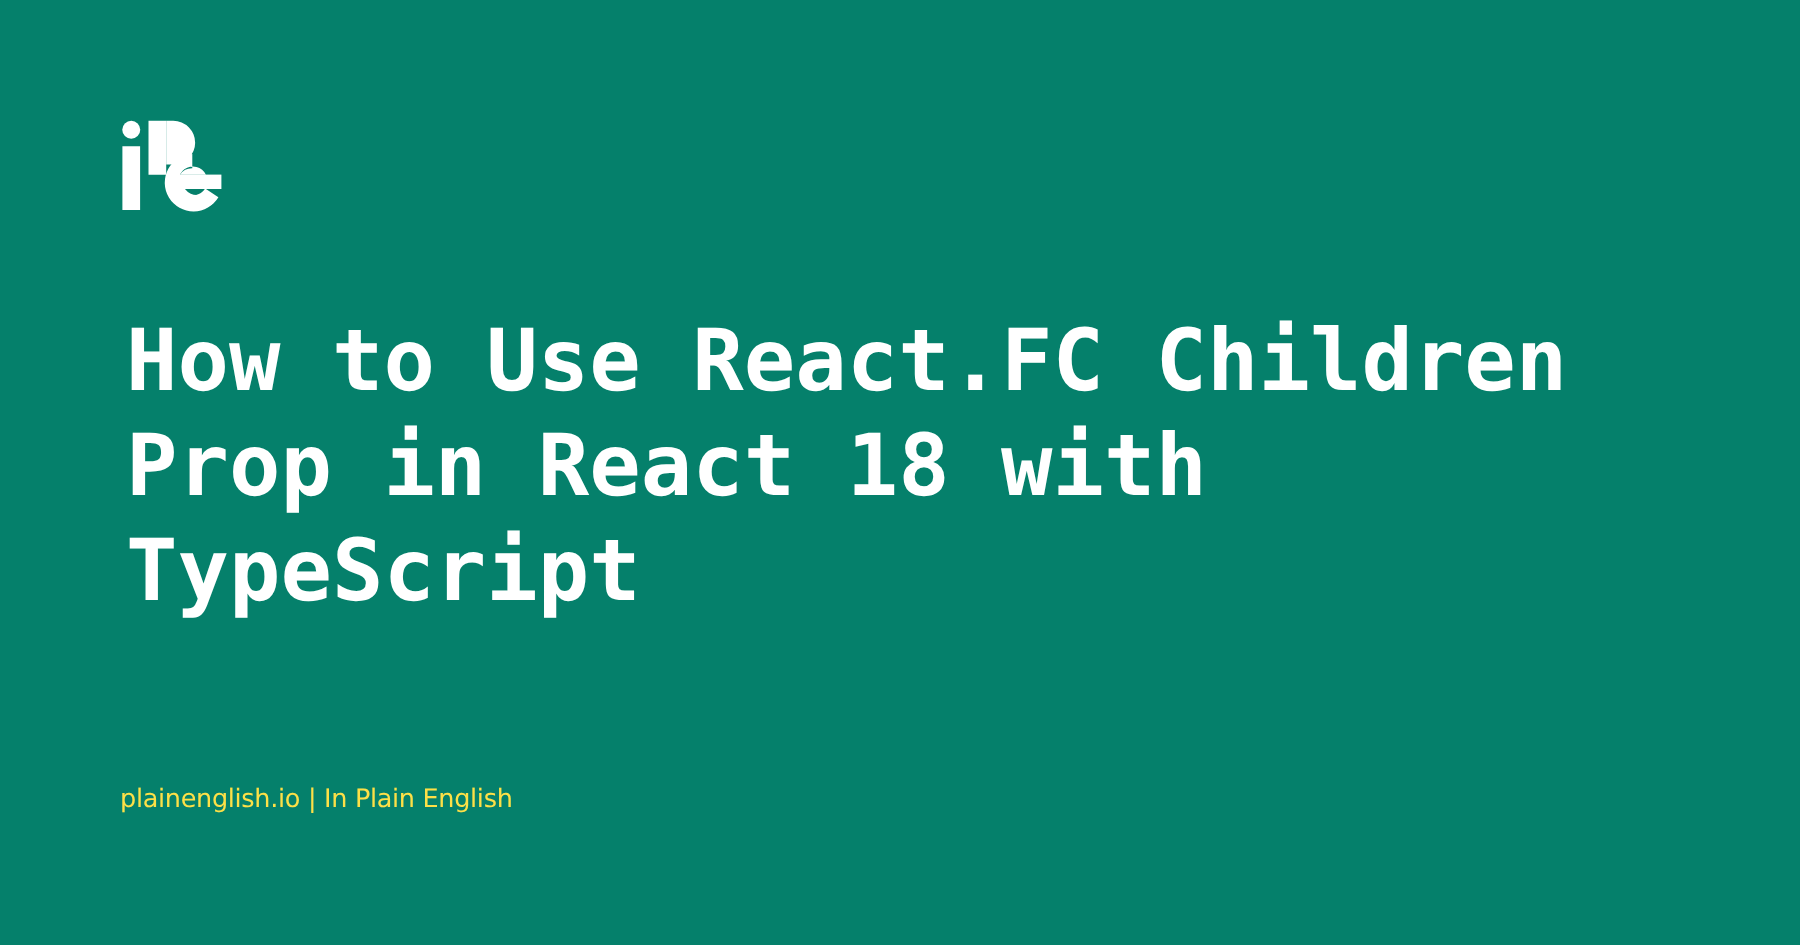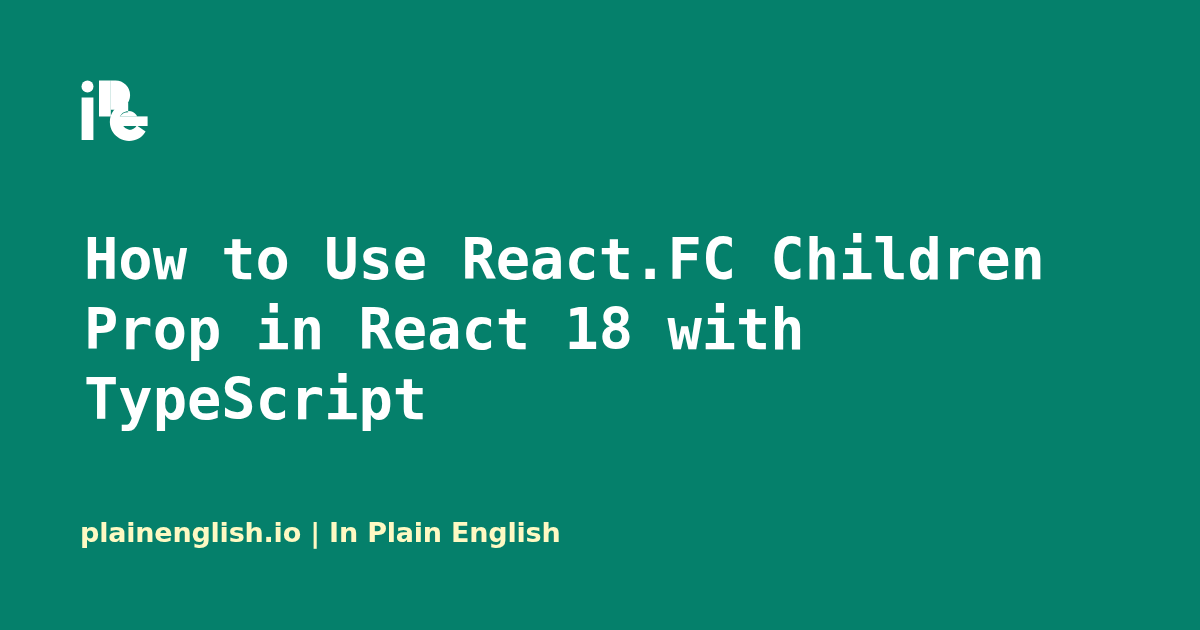--- a/index.html
+++ b/index.html
@@ -29,21 +29,21 @@
     top: 80px;
     width: 70px;
     height: 62px;
     display: block;
   }
 
   
   .title-block {
     position: absolute;
     left: 84px;
-    top: 224px;
+    top: 206px;
     width: 1040px;
   }
   .title-text {
     margin: 0;
     font-family: "DejaVu Sans Mono", monospace;
     font-weight: bold;
     font-size: 57px;
     line-height: 70px;
     color: #ffffff;
     letter-spacing: 0px;
@@ -53,24 +53,24 @@
 
   
   .footer-block {
     position: absolute;
     left: 80px;
     top: 515px;
   }
   .footer-text {
     margin: 0;
     font-family: "DejaVu Sans", sans-serif;
-    font-weight: bold;
-    font-size: 27px;
+    font-weight: normal;
+    font-size: 17px;
     line-height: 36px;
-    color: #fef9c3;
+    color: #fde047;
     letter-spacing: -0.2px;
   }
 </style>
 </head>
 <body>
 
 <div class="og-card">
 
   <svg class="brand-logo" viewBox="0 0 70 62" aria-hidden="true">
 

